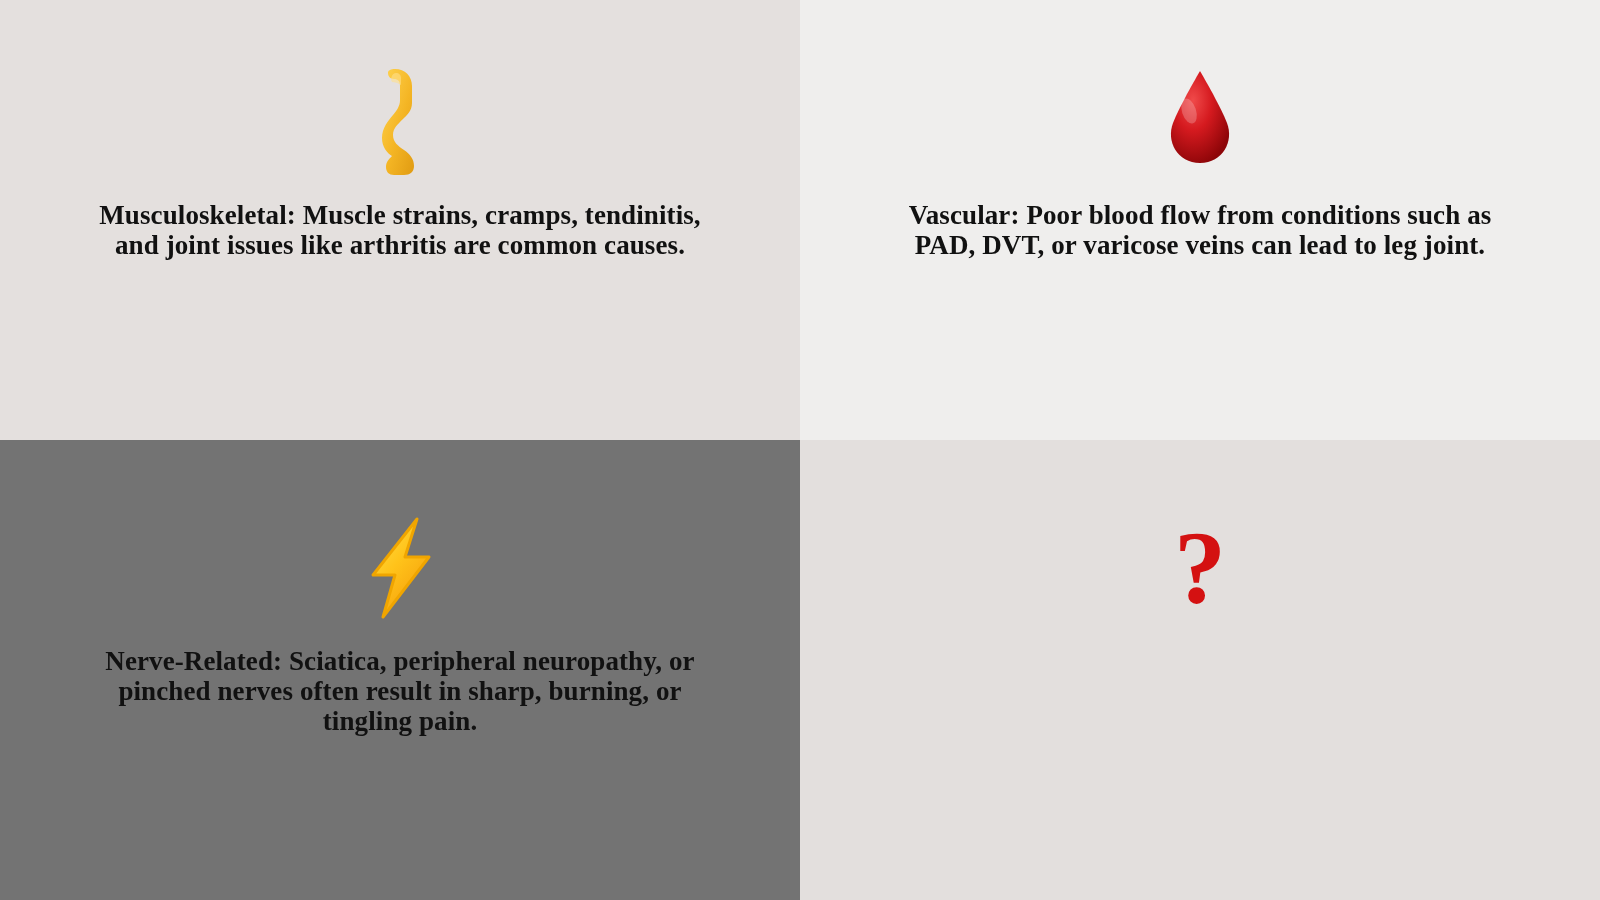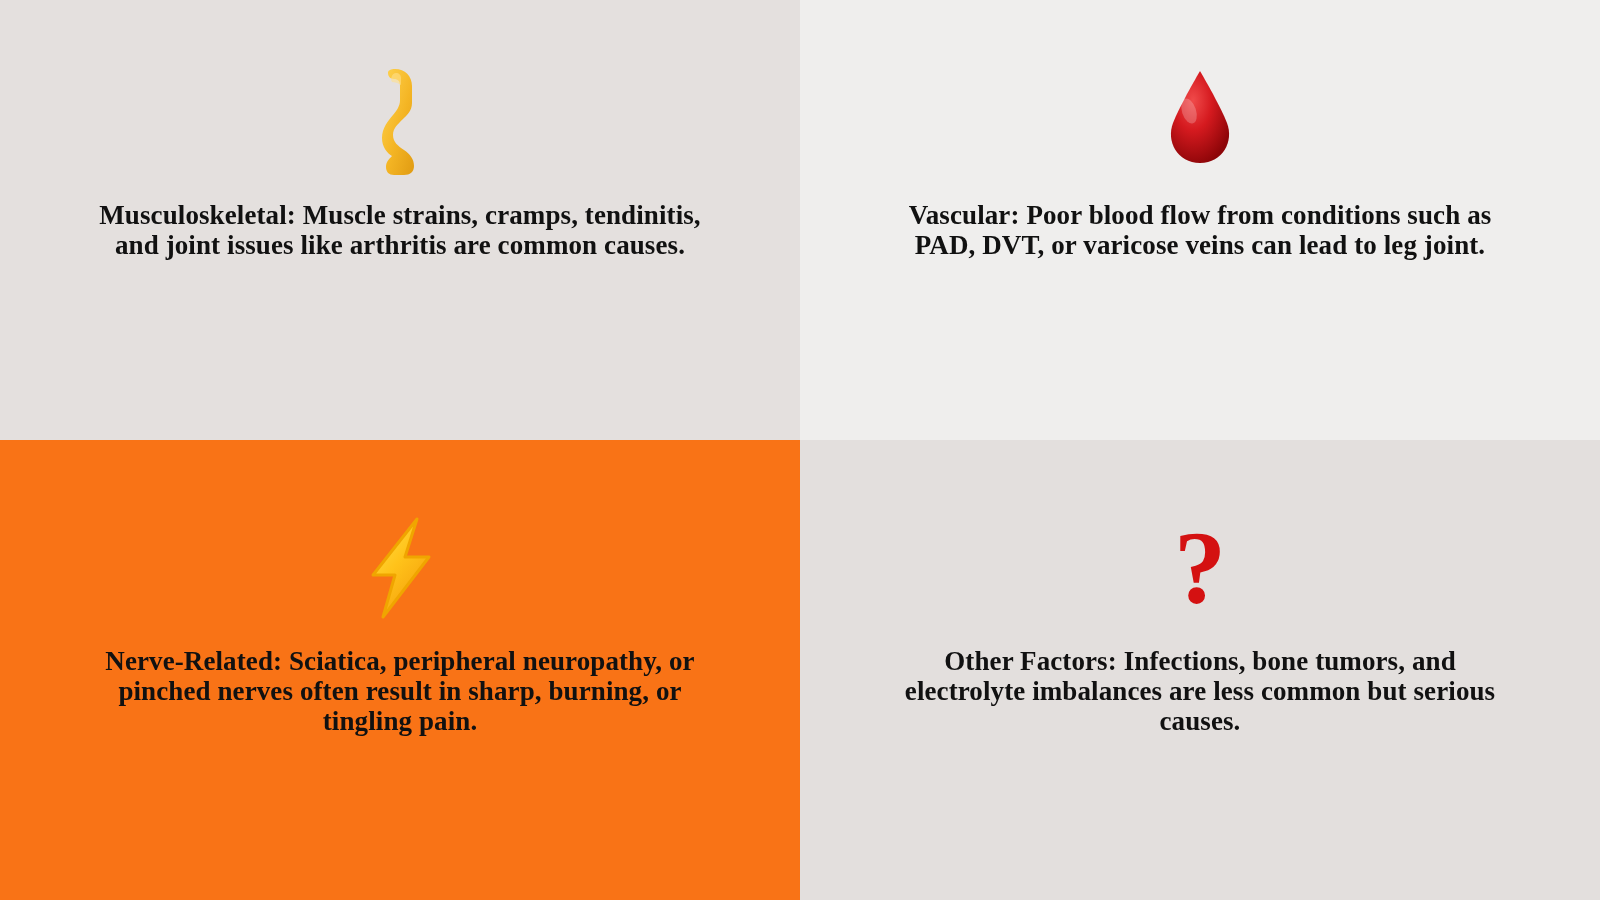--- a/index.html
+++ b/index.html
@@ -24,21 +24,21 @@
     box-sizing: border-box;
     display: flex;
     flex-direction: column;
     align-items: center;
     overflow: hidden;
   }
 
   
   .quad.q1 { background: #e4e0de; }
   .quad.q2 { background: #efeeed; }
-  .quad.q3 { background: #f97316; }
+  .quad.q3 { background: #737373; }
   .quad.q4 { background: #e3dfdd; }
 
   .quad.q1 .inner { padding-top: 62px; }
   .quad.q2 .inner { padding-top: 62px; }
   .quad.q3 .inner { padding-top: 68px; }
   .quad.q4 .inner { padding-top: 68px; }
 
   .inner {
     width: 100%;
     display: flex;
@@ -148,17 +148,16 @@
       </div>
       <div class="caption">Nerve-Related: Sciatica, peripheral neuropathy, or pinched nerves often result in sharp, burning, or tingling pain.</div>
     </div>
   </div>
 
   <div class="quad q4">
     <div class="inner">
       <div class="icon-wrap">
         <span class="qmark">?</span>
       </div>
-      <div class="caption">Other Factors: Infections, bone tumors, and electrolyte imbalances are less common but serious causes.</div>
     </div>
   </div>
 
 </div>
 
 </body></html>

